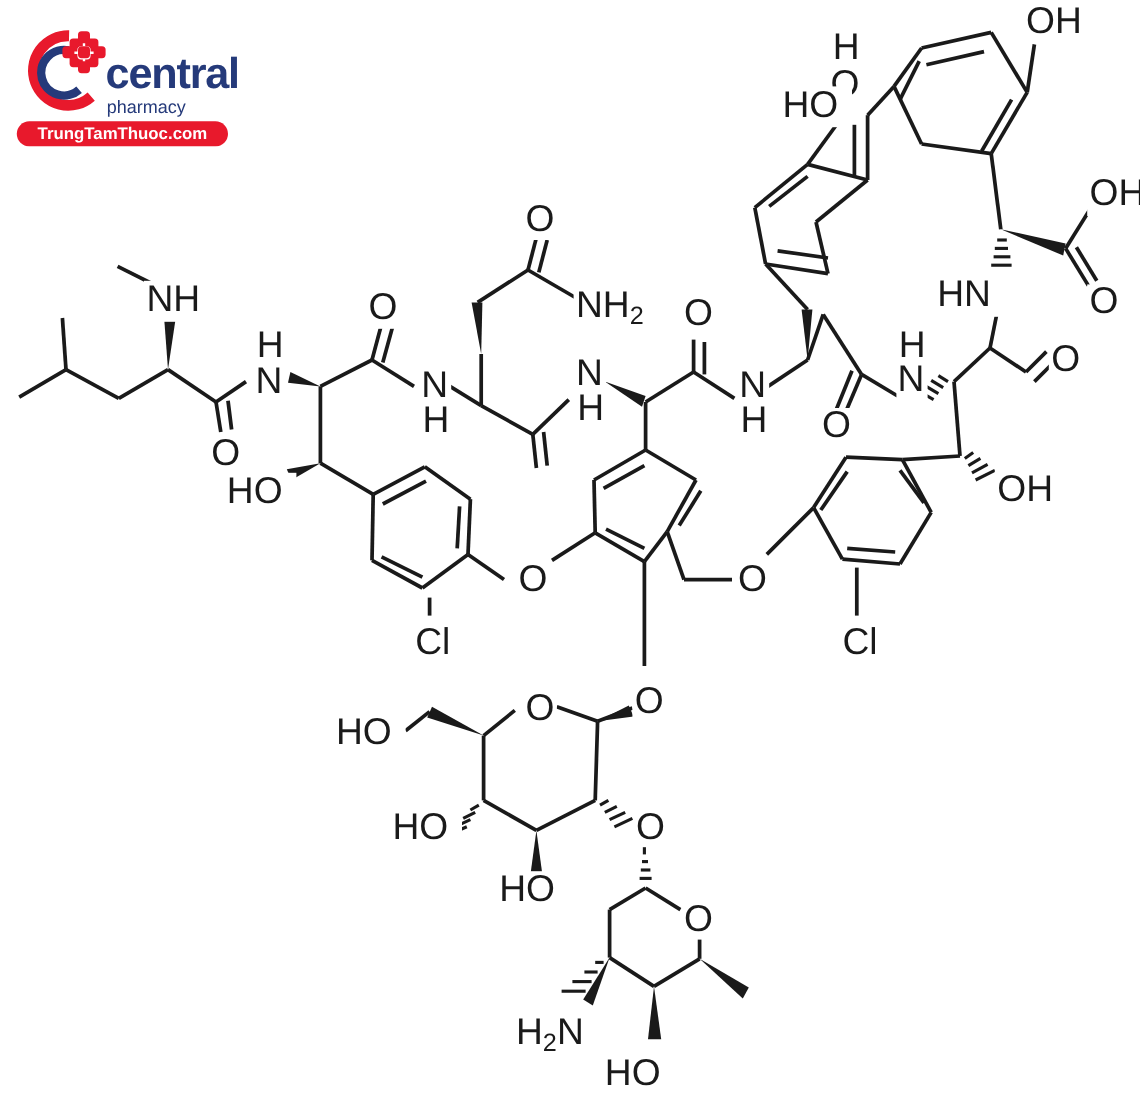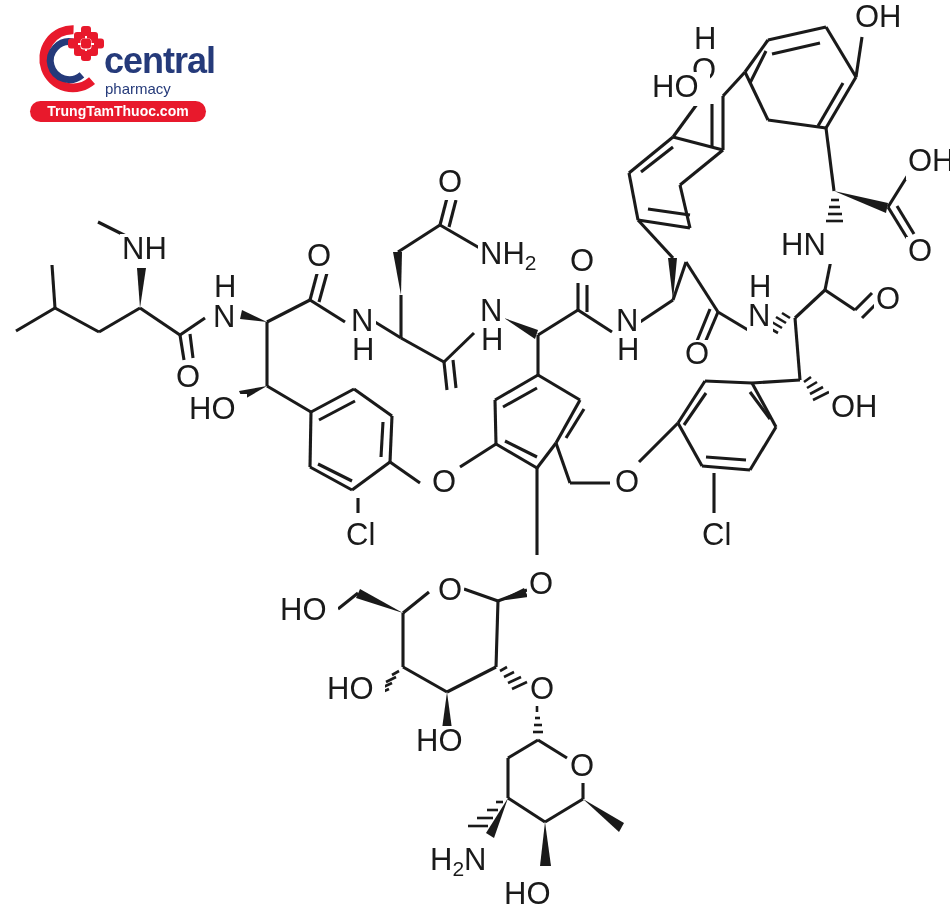--- a/index.html
+++ b/index.html
@@ -23,21 +23,21 @@
   }
   #structure-svg {
     position: absolute;
     left: 0;
     top: 0;
     width: 950px;
     height: 914px;
   }
   #logo-block {
     position: absolute;
-    left: 26px;
+    left: 10px;
     top: 18px;
     width: 200px;
     height: 104px;
   }
   #logo-svg {
     position: absolute;
     left: 0;
     top: 0;
     width: 200px;
     height: 104px;

